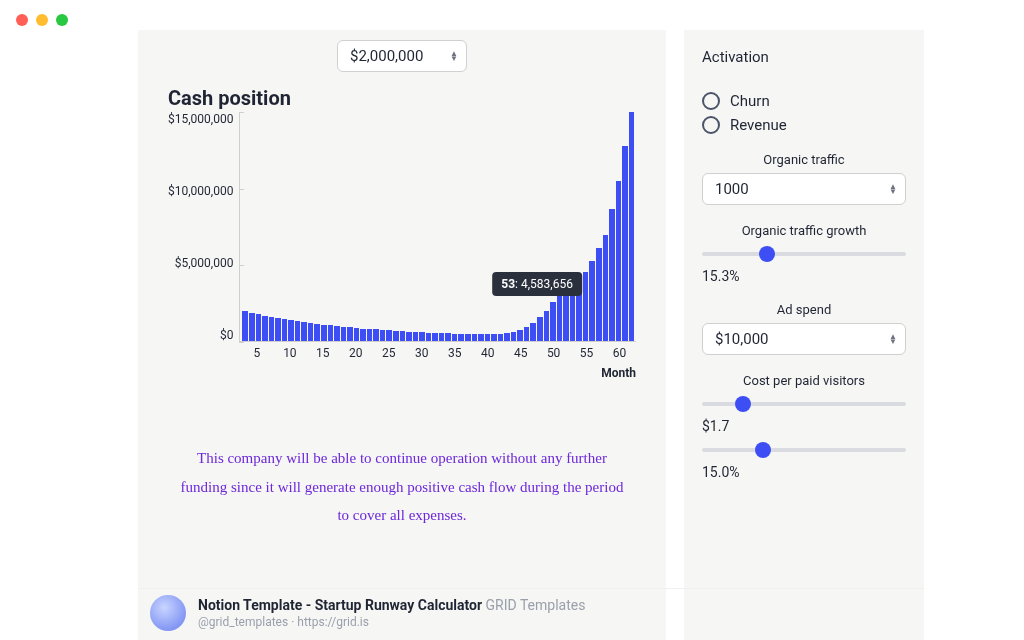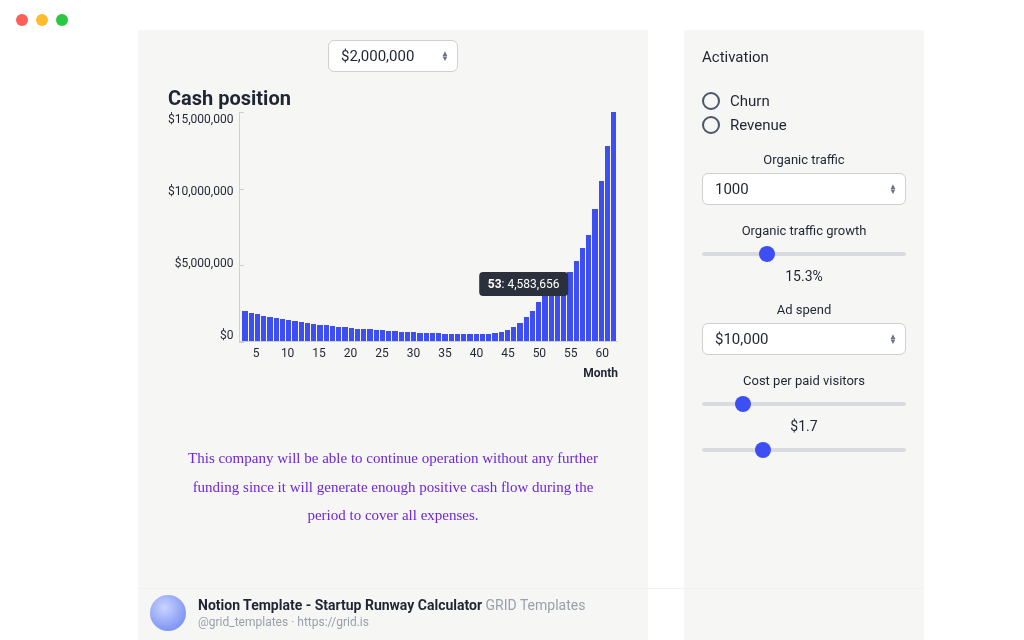--- a/index.html
+++ b/index.html
@@ -23,21 +23,21 @@
   .dot.yellow { background: #febc2e; }
   .dot.green { background: #28c840; }
 
   .content {
     position: absolute;
     top: 30px;
     left: 138px;
     right: 100px;
     bottom: 0;
     display: flex;
-    gap: 36px;
+    gap: 18px;
   }
 
   .main-panel {
     flex: 1;
     background: #f6f6f5;
     padding: 10px 30px 20px 30px;
     display: flex;
     flex-direction: column;
   }
 
@@ -212,21 +212,20 @@
   }
   .slider-thumb {
     position: absolute;
     top: 50%;
     width: 16px; height: 16px;
     background: #3d4ff4;
     border-radius: 50%;
     transform: translate(-50%, -50%);
   }
   .slider-value {
-    text-align: center;
     font-size: 14px;
     color: #1f2533;
     margin-bottom: 4px;
   }
 
   .footer {
     position: absolute;
     left: 138px;
     right: 100px;
     bottom: 4px;
@@ -423,20 +422,21 @@
     <div class="slider">
       <div class="slider-track"></div>
       <div class="slider-thumb" id="thumb-cpv" style="left: 20%;"></div>
     </div>
     <div class="slider-value">$1.7</div>
 
     <div class="slider">
       <div class="slider-track"></div>
       <div class="slider-thumb" id="thumb-ar" style="left: 30%;"></div>
     </div>
+    <div class="slider-value">15.0%</div>
   </div>
 
 </div>
 
 <div class="footer">
   <div class="footer-avatar"></div>
   <div class="footer-text">
     <div class="line1">
       <b>Notion Template - Startup Runway Calculator</b>
       <span class="subtitle">GRID Templates</span>

